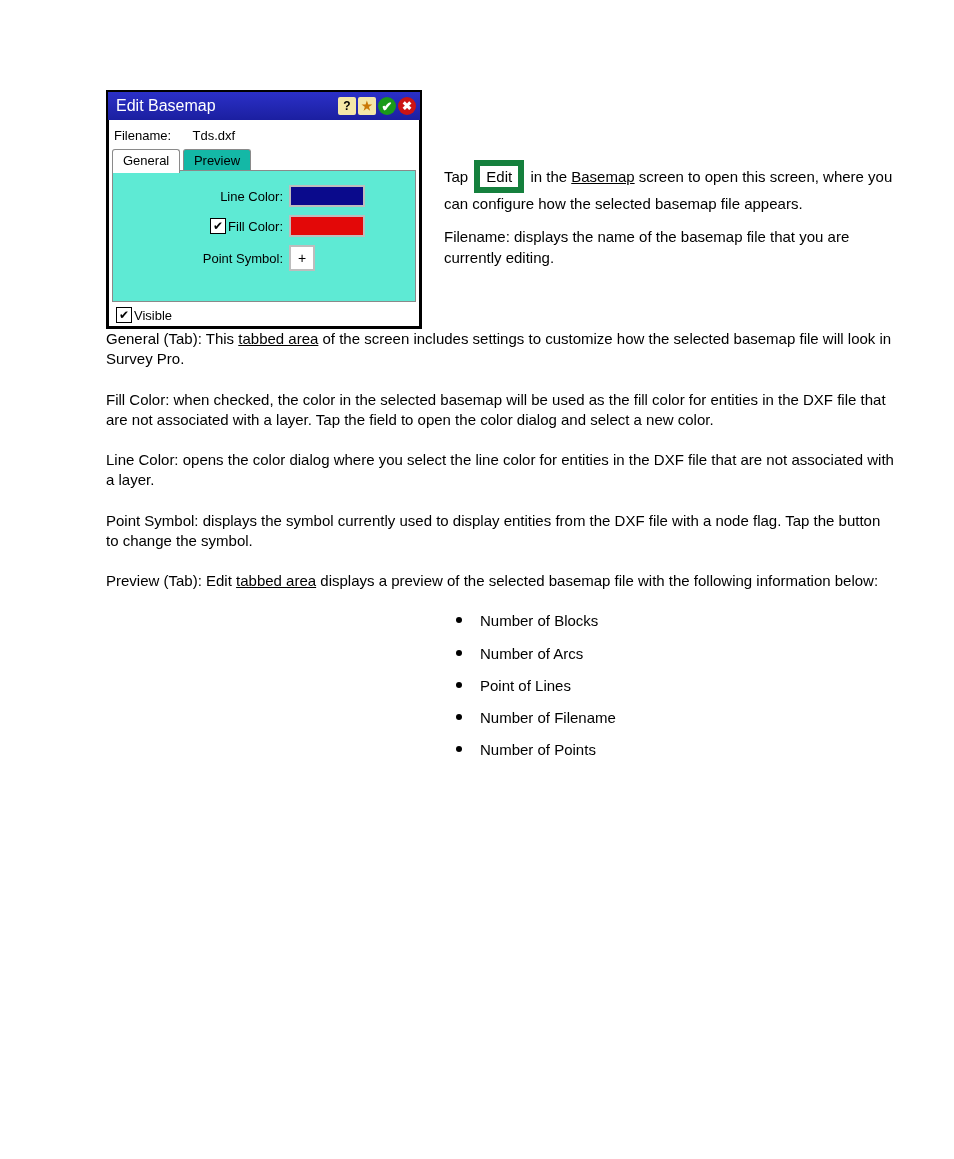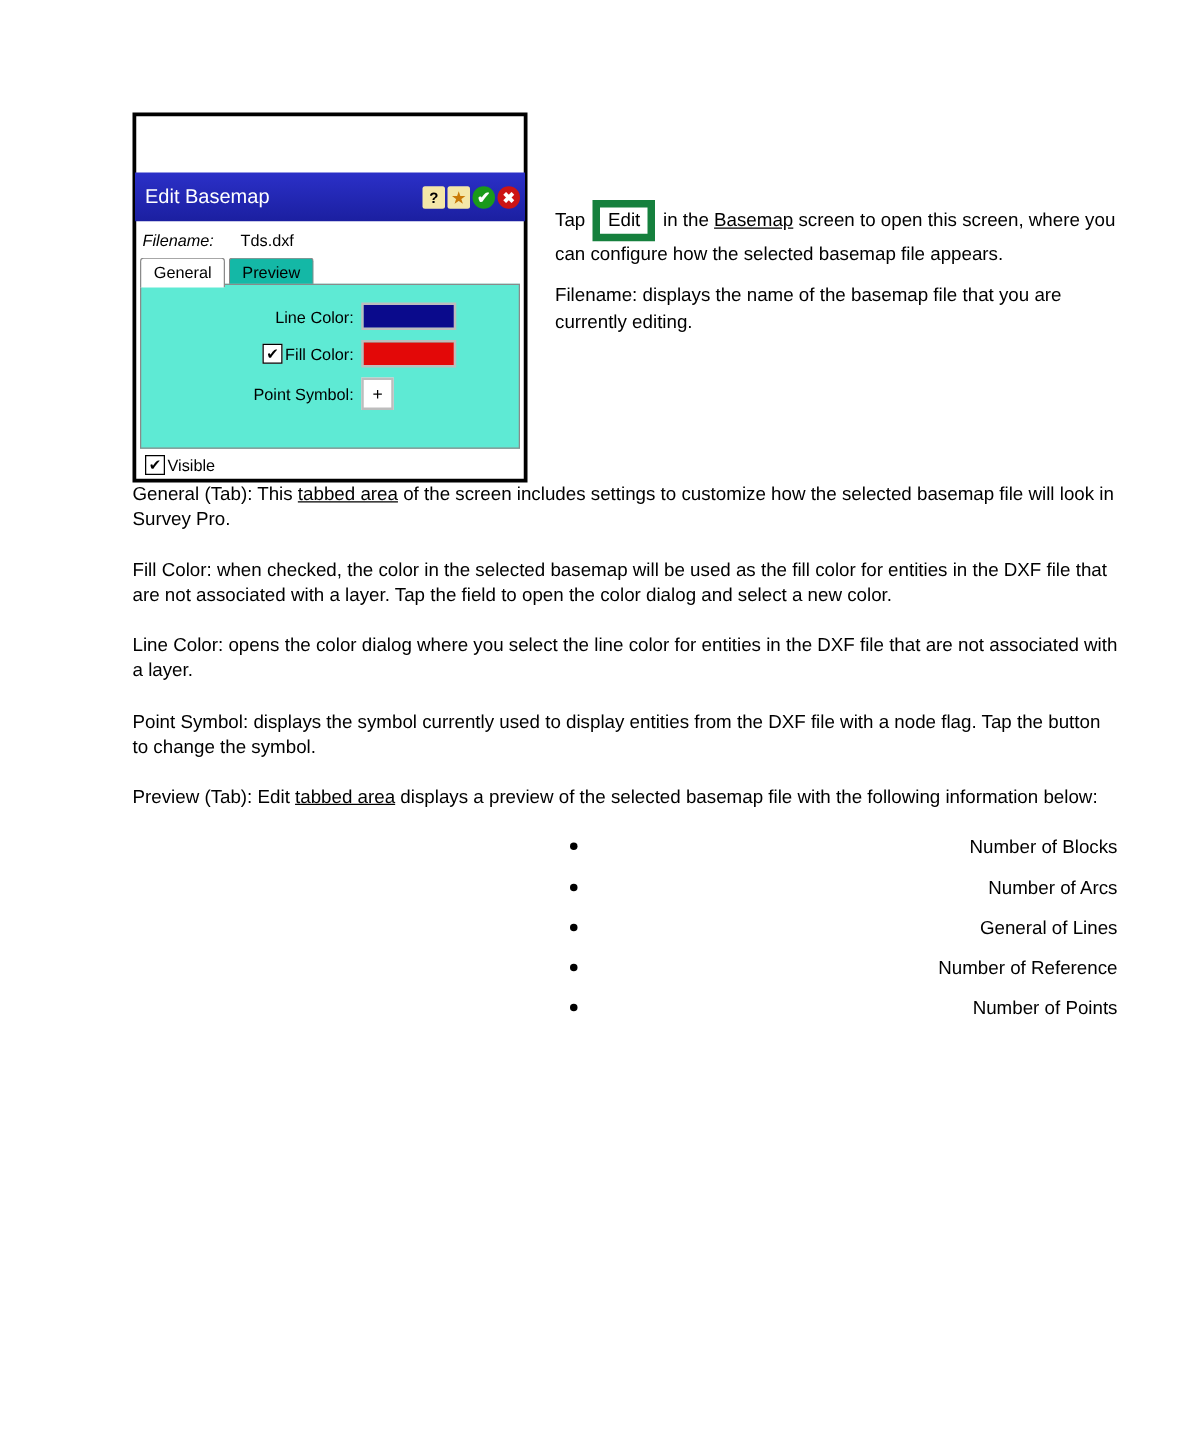--- a/index.html
+++ b/index.html
@@ -26,25 +26,24 @@
     border: 2px solid #000;
     box-shadow: 0 0 0 1px #000 inset;
     margin-right: 22px;
     flex-shrink: 0;
     background: #fff;
   }
   .dlg-titlebar {
     background: #1b1fa0;
     background: linear-gradient(#2b30c8, #1b1fa0);
     color: #fff;
-    height: 39px;
+    height: 28px;
     display: flex;
     align-items: center;
     padding: 0 4px 0 8px;
-    margin-top: 46px;
   }
   .dlg-title {
     flex: 1;
     font-family: Tahoma, Arial, sans-serif;
     font-size: 16px;
     font-weight: 400;
   }
   .dlg-titlebtns {
     display: flex;
     gap: 2px;
@@ -71,21 +70,21 @@
     background: #cc1414; color: #fff; font-size:12px;
   }
   .dlg-body {
     padding: 4px 4px 0 4px;
     font-family: Tahoma, Arial, sans-serif;
     font-size: 13px;
   }
   .filename-row {
     padding: 4px 0 6px 2px;
   }
-  .filename-label { margin-right: 18px; font-style: italic; }
+  .filename-label { margin-right: 18px; }
   .tabstrip {
     position: relative;
     height: 22px;
   }
   .tab {
     display: inline-block;
     border: 1px solid #8a8a8a;
     border-bottom: none;
     padding: 3px 10px 4px 10px;
     font-size: 13px;
@@ -175,21 +174,20 @@
     margin: 0 2px;
   }
   .full-text {
     line-height: 1.35;
   }
   .full-text p { margin: 0 0 20px 0; }
   .bullets {
     margin: 4px 0 0 0;
     padding-left: 0;
     list-style: none;
-    text-align: right;
   }
   .bullets li {
     position: relative;
     padding-left: 28px;
     margin-bottom: 12px;
   }
   .bullets li::before {
     content: "";
     position: absolute;
     left: 4px;
@@ -286,20 +284,20 @@
     <p>Line Color: opens the color dialog where you select the line color for entities in the DXF file that are not associated with a layer.</p>
     <p>Point Symbol: displays the symbol currently used to display entities from the DXF file with a node flag. Tap the button to change the symbol.</p>
     <p>
       <span>Preview (Tab): Edit </span><span class="u">tabbed area</span><span> displays a preview of the selected basemap file with the following information below:</span>
     </p>
 
     <div class="bullets-wrap">
       <ul class="bullets">
         <li>Number of Blocks</li>
         <li>Number of Arcs</li>
-        <li>General of Lines</li>
-        <li>Number of Reference</li>
+        <li>Point of Lines</li>
+        <li>Number of Filename</li>
         <li>Number of Points</li>
       </ul>
     </div>
   </div>
 
 </div>
 
 </body></html>

